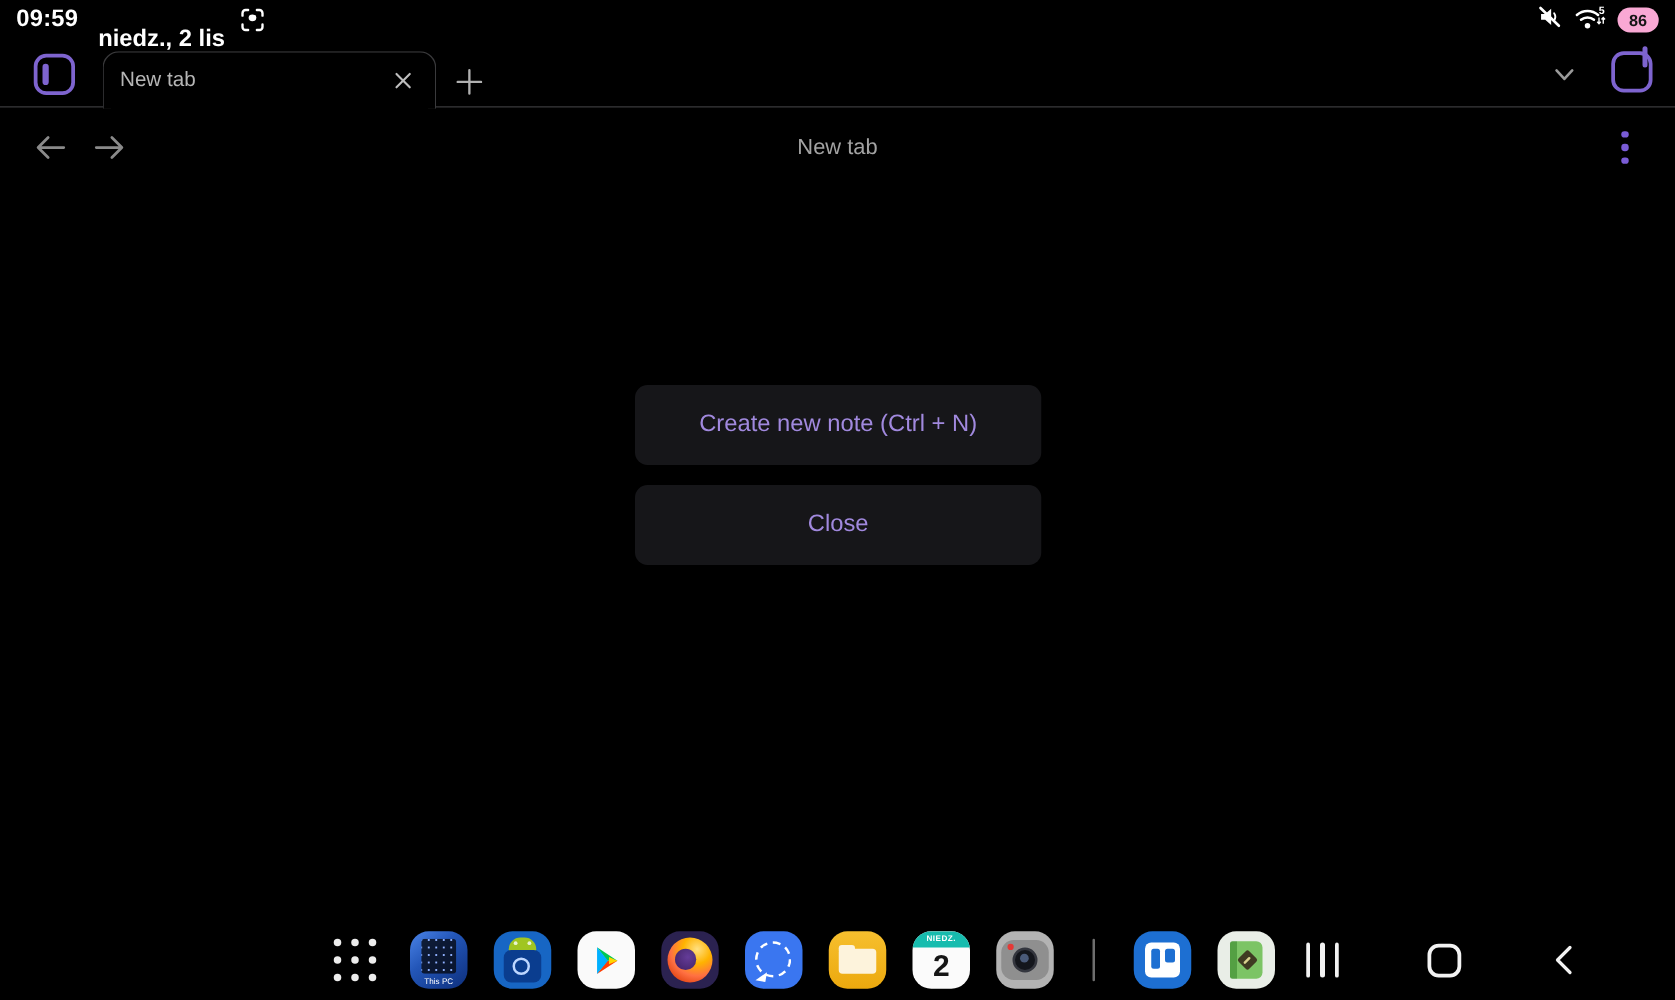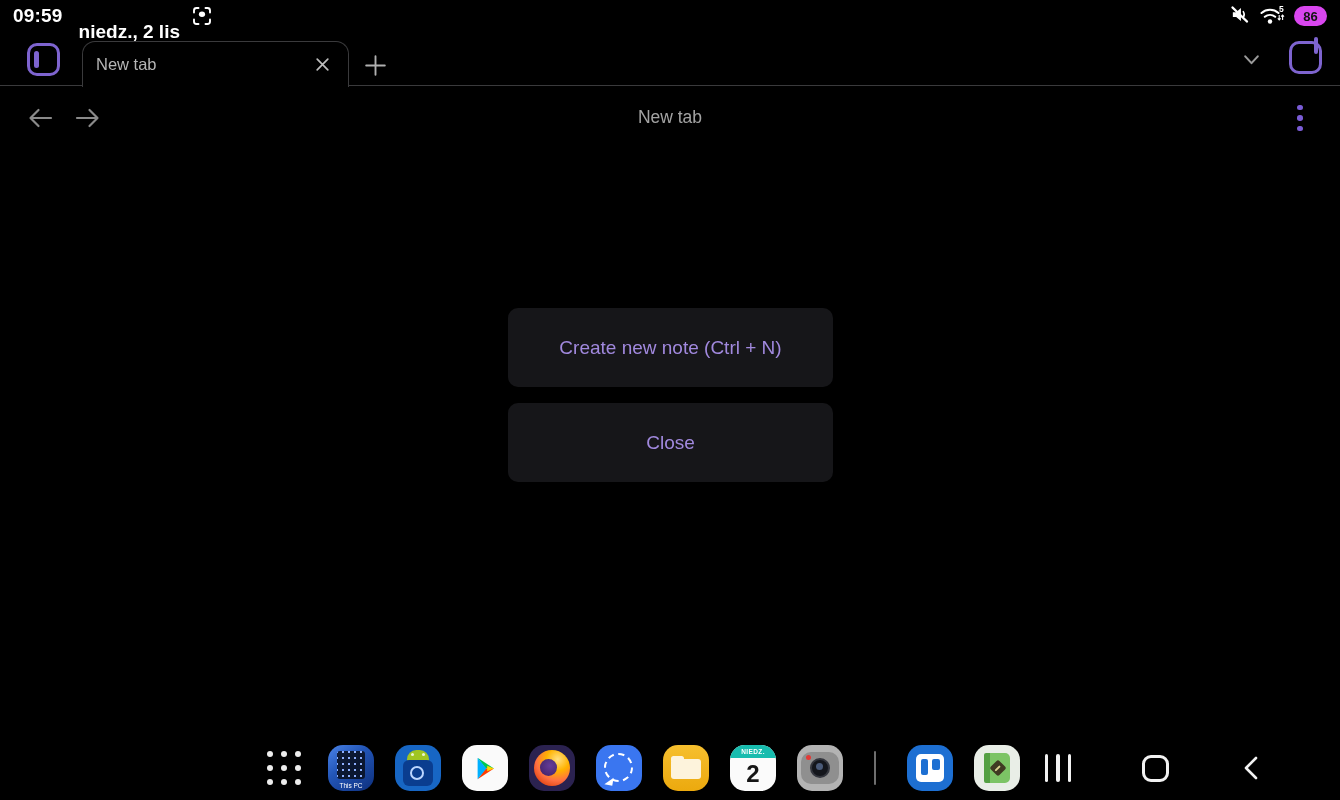--- a/index.html
+++ b/index.html
@@ -8,21 +8,21 @@
   .screen { position:relative; width:1340px; height:800px; background:#000; }
 
   
   .status-bar { position:absolute; top:0; left:0; right:0; height:32px;
                 display:flex; align-items:center; padding:0 13px; color:#fff; }
   .sb-time { font-size:19px; font-weight:bold; letter-spacing:.2px; }
   .sb-date { font-size:19px; font-weight:bold; margin-left:16px;margin-top:32px; }
   .sb-capture { margin-left:12px; display:flex; align-items:center; }
   .sb-spacer { flex:1; }
   .sb-right { display:flex; align-items:center; gap:9px; }
-  .battery-pill { min-width:33px; height:20px; background:#d946ef; border-radius:11px;
+  .battery-pill { min-width:33px; height:20px; background:#f9a8d4; border-radius:11px;
                   color:#141414; font-size:13px; font-weight:bold;
                   display:flex; align-items:center; justify-content:center; padding:0 7px; }
 
   
   .tab-bar { position:absolute; top:32px; left:0; right:0; height:54px;
              border-bottom:1px solid #3a3a3c; display:flex; align-items:flex-end; }
   .sidebar-toggle { position:absolute; left:27px; top:11px; width:33px; height:33px;
                     border:3px solid #7e64cf; border-radius:10px; background:transparent; }
   .sidebar-toggle .bar { position:absolute; top:5px; width:4.5px; height:17px;
                          background:#7e64cf; border-radius:3px; }
@@ -48,21 +48,21 @@
   .view-title { position:absolute; left:0; right:0; top:0; height:62px;
                 display:flex; align-items:center; justify-content:center;
                 color:#a3a3a3; font-size:17.5px; }
   .kebab { position:absolute; right:26px; top:16px; width:28px; height:32px;
            display:flex; flex-direction:column; align-items:center; justify-content:center; gap:5px; }
   .kebab i { width:5.5px; height:5.5px; border-radius:50%; background:#7a5cd6; }
 
   
   .menu-panel { position:absolute; left:508px; top:308px; width:325px;
                 display:flex; flex-direction:column; gap:16px; }
-  .menu-btn { height:79px; background:#161619; border:none; border-radius:10px;
+  .menu-btn { height:64px; background:#161619; border:none; border-radius:10px;
               color:#a189de; font-size:19px; cursor:pointer;
               display:flex; align-items:center; justify-content:center;
               font-family:"Liberation Sans", sans-serif; }
 
   
   .dock { position:absolute; left:0; right:0; bottom:0; height:64px; }
   .dock-apps { position:absolute; left:261px; bottom:9px; display:flex; align-items:center; gap:21px; }
   .app { width:46px; height:46px; position:relative; border-radius:15px; overflow:hidden; flex:0 0 auto; }
   .app.no-bg { overflow:visible; border-radius:0; }
 

